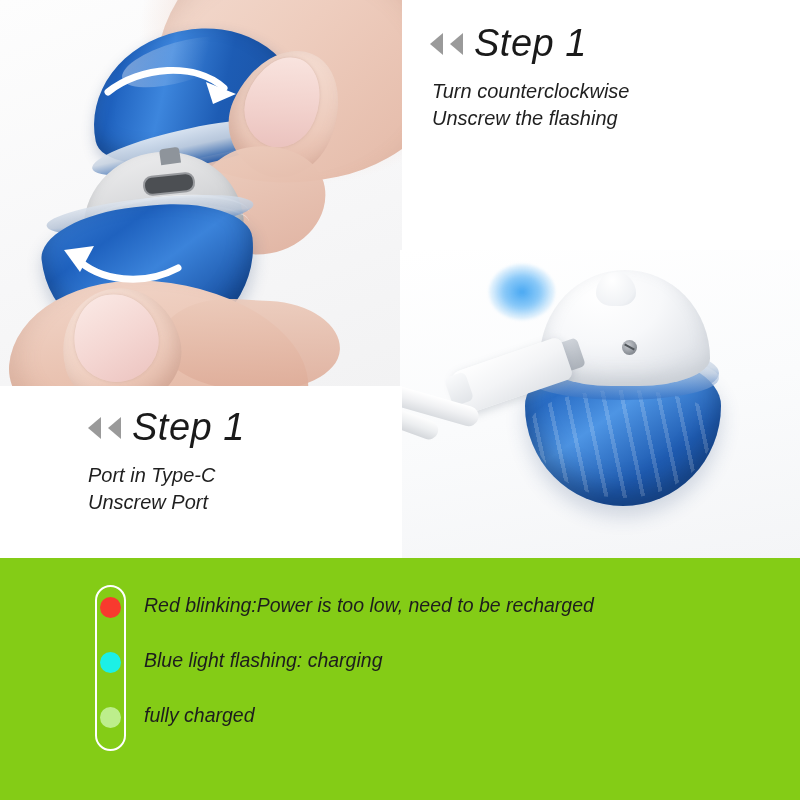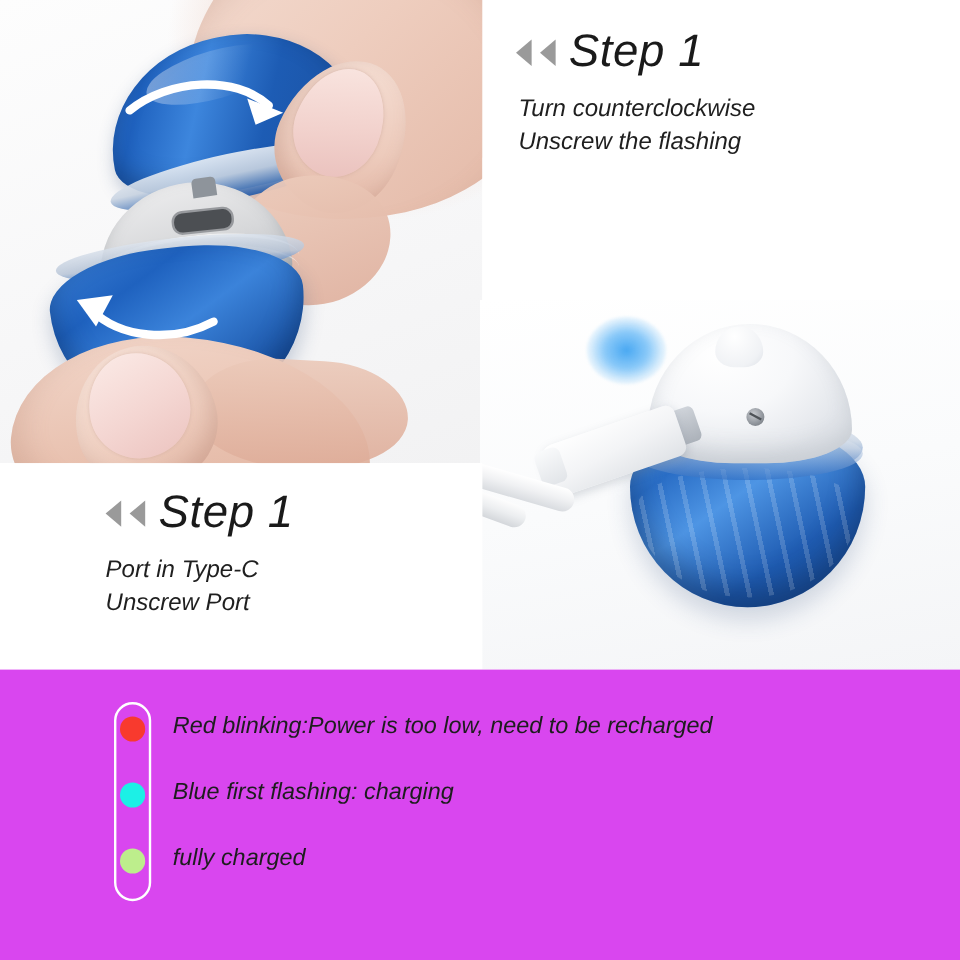--- a/index.html
+++ b/index.html
@@ -504,37 +504,37 @@
       <span class="tri" style="border-right-color: rgb(154, 154, 154);"></span>
       <span class="tri t2" style="border-right-color: rgb(154, 154, 154);"></span>
       <span class="step-title">Step 1</span>
     </div>
     <div class="step-body">
       <span>Port in Type-C</span><br>
       <span>Unscrew Port</span>
     </div>
   </div>
 
-  <div id="legend-band" style="background: #d946ef;">
+  <div id="legend-band" style="background: #84cc16;">
     <div class="legend-pill" style="border-color: rgb(255, 255, 255);"></div>
 
     <div class="legend-rows">
 
       <div class="legend-row">
         <div class="dot-slot">
           <div class="dot" id="dot-red" style="background: rgb(248, 58, 46);"></div>
         </div>
         <div class="legend-text">Red blinking:Power is too low, need to be recharged</div>
       </div>
 
       <div class="legend-row">
         <div class="dot-slot">
           <div class="dot" id="dot-blue" style="background: rgb(28, 240, 230);"></div>
         </div>
-        <div class="legend-text">Blue first flashing: charging</div>
+        <div class="legend-text">Blue light flashing: charging</div>
       </div>
 
       <div class="legend-row">
         <div class="dot-slot">
           <div class="dot" id="dot-green" style="background: rgb(189, 238, 140);"></div>
         </div>
         <div class="legend-text centered-2nd">
           <span class="l2">fully charged</span>
         </div>
       </div>

